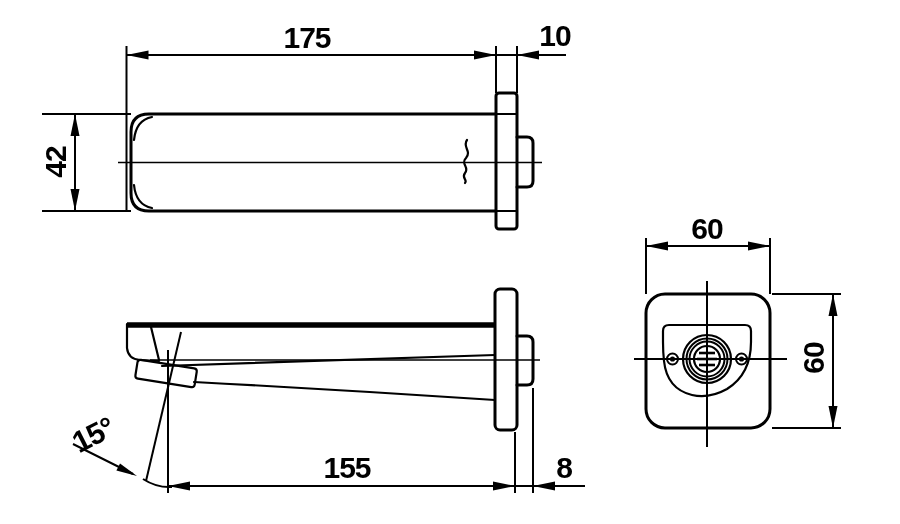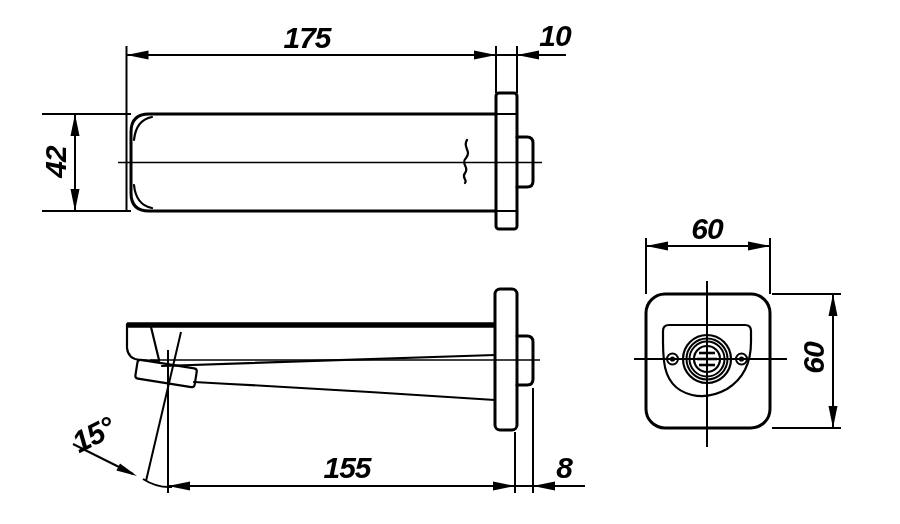--- a/index.html
+++ b/index.html
@@ -1,17 +1,17 @@
 <!DOCTYPE html>
 <html><head>
 <meta charset="utf-8">
 <style>
   html,body{margin:0;padding:0;background:#ffffff;}
   .stage{position:relative;width:900px;height:524px;background:#fff;overflow:hidden;
-         font-family:"Liberation Sans",sans-serif;font-style:italic;}
+         font-family:"Liberation Sans",sans-serif;}
   svg{display:block;}
   .dimtext{font-family:"Liberation Sans",sans-serif;font-weight:bold;font-size:30px;
            letter-spacing:-1px;fill:#000;}
   .outline{fill:none;stroke:#000;stroke-width:3;stroke-linejoin:round;stroke-linecap:round;}
   .outline-thin{fill:none;stroke:#000;stroke-width:2.2;stroke-linejoin:round;stroke-linecap:round;}
   .thick{fill:none;stroke:#000;stroke-width:5.5;stroke-linecap:butt;}
   .dimline{fill:none;stroke:#000;stroke-width:2;stroke-linecap:butt;}
   .centerline{fill:none;stroke:#000;stroke-width:1.7;stroke-linecap:butt;}
   .arrow{fill:#000;stroke:none;}
 </style>

